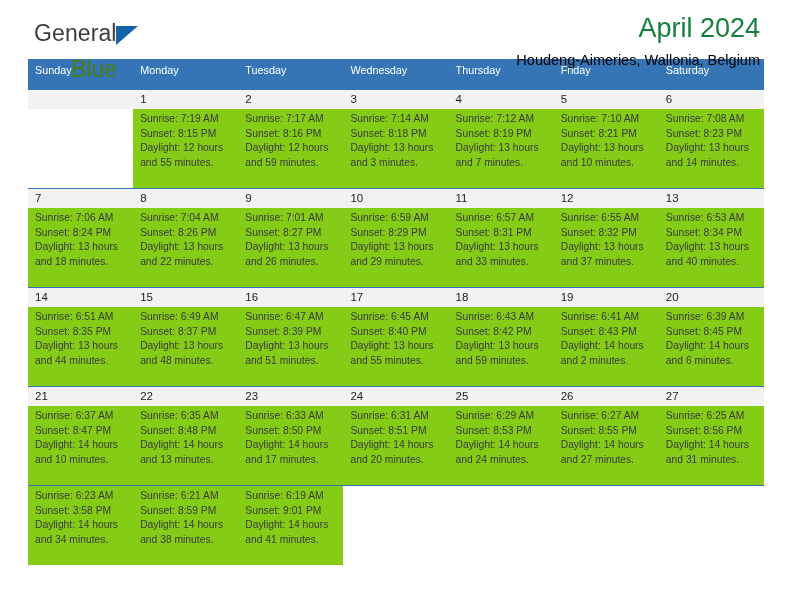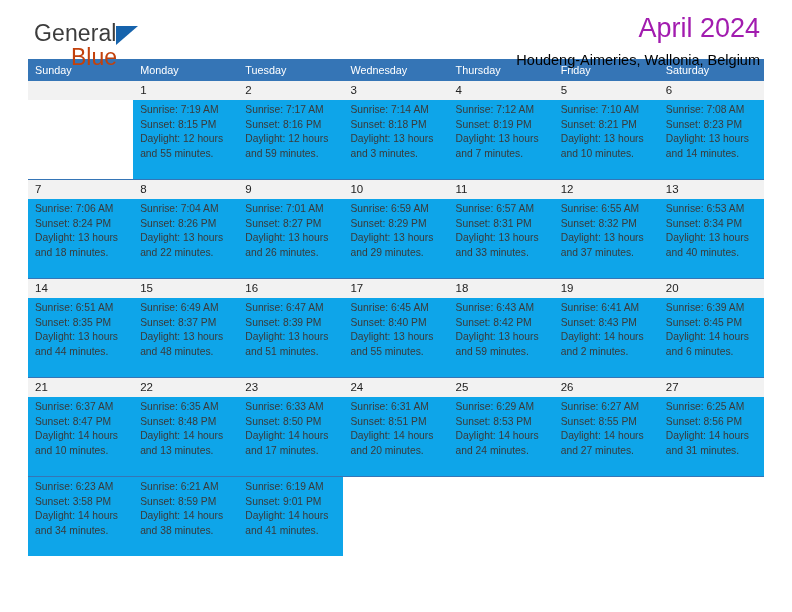--- a/index.html
+++ b/index.html
@@ -45,34 +45,34 @@
     display: inline-block;
     width: 0;
     height: 0;
     border-left: 22px solid #1663ac;
     border-bottom: 19px solid transparent;
     vertical-align: -4px;
     margin-left: -1px;
   }
   .brand-row2 {
     font-size: 23px;
-    color: #c2410c;
-    margin-top: 1px;
+    color: #4d7c0f;
+    margin-top: 13px;
     margin-left: 37px;
     line-height: 1;
   }
   .title-block {
     position: absolute;
     right: 4px;
     top: 14px;
     text-align: right;
   }
   .cal-title {
     font-size: 27px;
-    color: #a21caf;
+    color: #15803d;
     line-height: 1.1;
     font-weight: normal;
     margin: 0;
   }
   .cal-subtitle {
     font-size: 14.5px;
     color: #000000;
     margin-top: 9px;
     line-height: 1.1;
   }
@@ -82,21 +82,21 @@
     width: 736px;
     border-collapse: collapse;
     table-layout: fixed;
   }
   .calendar th {
     background: #3575b6;
     color: #ffffff;
     font-size: 10.8px;
     font-weight: normal;
     text-align: left;
-    padding: 5px 0 5px 7px;
+    padding: 5px 0 14px 7px;
     height: 11px;
     vertical-align: middle;
   }
   .week-sep td {
     padding: 0;
     height: 1px;
     line-height: 1px;
     font-size: 0;
     border: none;
   }
@@ -109,21 +109,21 @@
   .daynum-row td {
     background: #f2f2f2;
     font-size: 11.5px;
     color: #222222;
     padding: 3px 0 3px 7px;
     height: 13px;
     vertical-align: top;
     line-height: 1.1;
   }
   .detail-row td {
-    background: #0ea5e9;
+    background: #84cc16;
     font-size: 10.3px;
     color: #3a3a3a;
     padding: 3px 4px 10px 7px;
     vertical-align: top;
     line-height: 1.42;
     height: 66px;
   }
   .detail-row td div {
     white-space: nowrap;
   }

